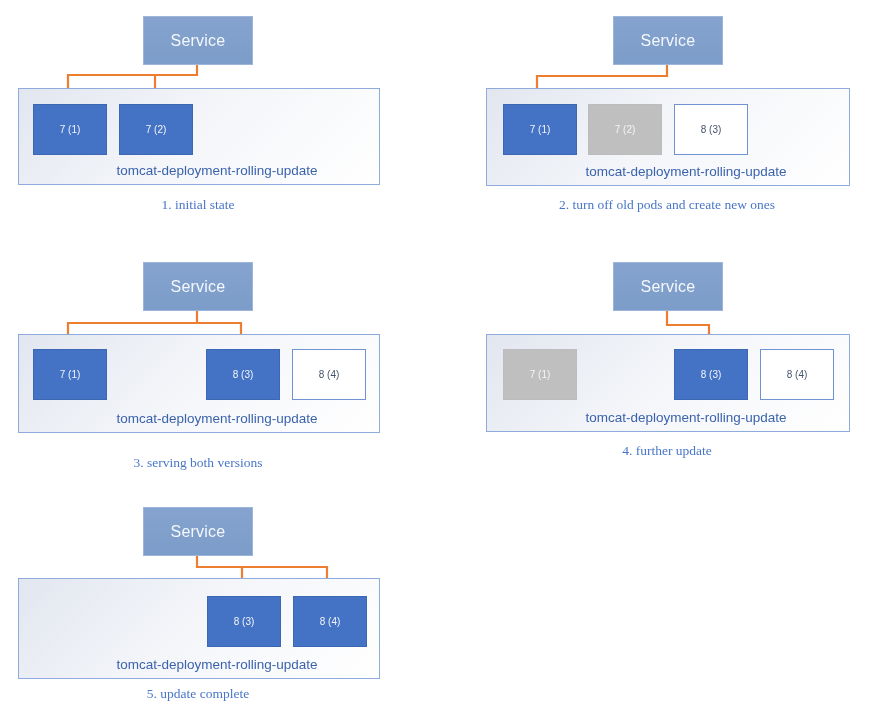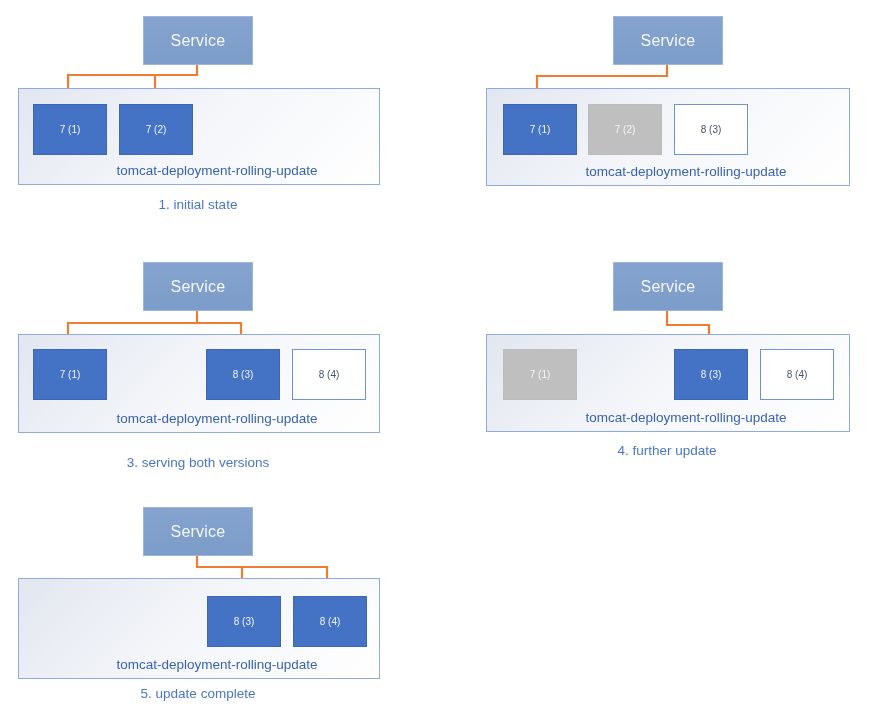--- a/index.html
+++ b/index.html
@@ -25,21 +25,21 @@
 
   .pod{position:absolute;width:72px;height:49px;
     display:flex;align-items:center;justify-content:center;
     font-size:10px;}
   .pod.active{background:var(--accent-blue,#4472C4);border:1px solid #3D67B2;color:#F2F6FB;}
   .pod.terminated{background:var(--inactive-gray,#BFBFBF);border:1px solid #BCBCBC;color:#F5F5F5;}
   .pod.new{background:#FFFFFF;border:1.4px solid var(--new-pod-border-blue,#6F92D2);
     color:var(--new-pod-text,#44546A);}
 
   .caption{position:absolute;text-align:center;
-    color:var(--caption-blue,#4976C8);font-size:13.5px;}
+    color:var(--caption-blue,#4976C8);font-size:13.5px;font-family:Liberation Serif, serif;}
 </style>
 </head>
 <body>
 
 <div id="canvas">
 
   <div class="panel" style="left:0;top:0;">
     <svg class="arrows" viewBox="0 0 435 238">
       <path class="arrow-line" d="M197,63 L197,75 L68,75 L68,95"></path>
       <path class="arrow-line" d="M155,75 L155,95"></path>
@@ -74,20 +74,21 @@
         <span>7 (1)</span>
       </div>
       <div class="pod terminated" style="left:101px;top:15px;">
         <span>7 (2)</span>
       </div>
       <div class="pod new" style="left:187px;top:15px;">
         <span>8 (3)</span>
       </div>
       <div class="deployment-label">tomcat-deployment-rolling-update</div>
     </div>
+    <div class="caption" style="left:51px;top:197px;width:362px;">2. turn off old pods and create new ones</div>
   </div>
 
   <div class="panel" style="left:0;top:240px;">
     <svg class="arrows" viewBox="0 0 435 238">
       <path class="arrow-line" d="M197,70 L197,83 L68,83 L68,100"></path>
       <path class="arrow-line" d="M197,83 L241,83 L241,100"></path>
       <polygon class="arrow-head" points="62.5,99 73.5,99 68,108"></polygon>
       <polygon class="arrow-head" points="235.5,99 246.5,99 241,108"></polygon>
     </svg>
     <div class="service" style="left:143px;top:22px;">

